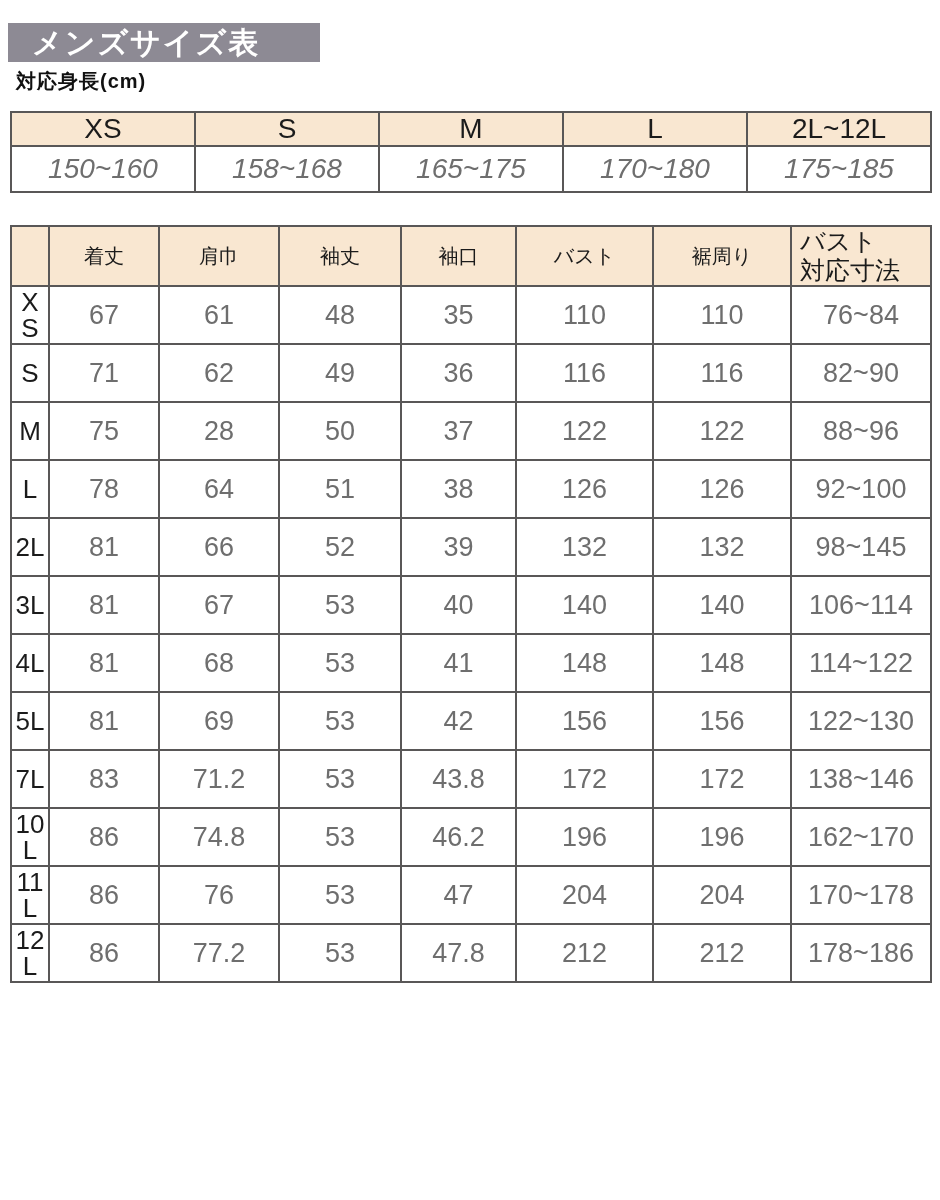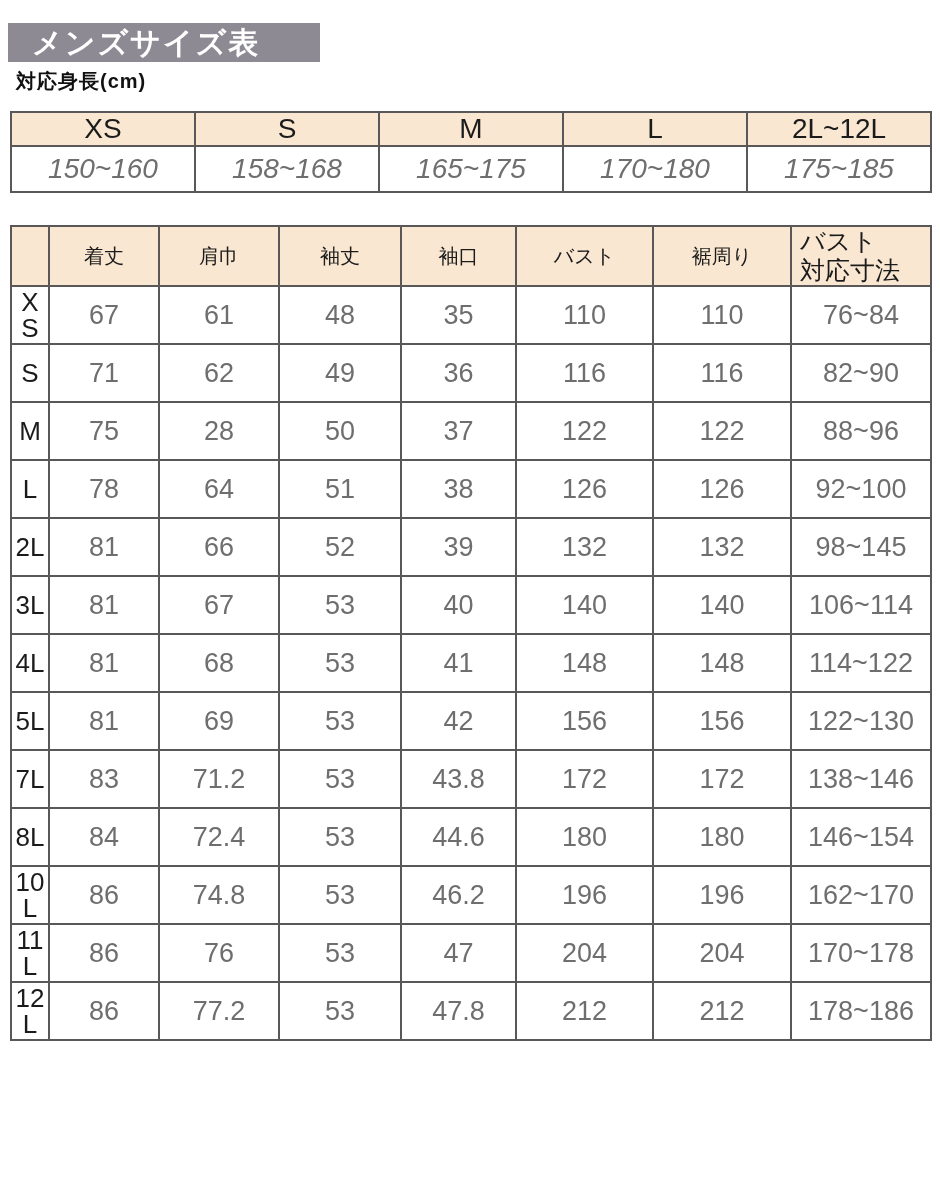--- a/index.html
+++ b/index.html
@@ -187,30 +187,20 @@
       <th class="size">7L</th>
       <td>83</td>
       <td>71.2</td>
       <td>53</td>
       <td>43.8</td>
       <td>172</td>
       <td>172</td>
       <td>138~146</td>
     </tr>
     <tr>
-      <th class="size">8L</th>
-      <td>84</td>
-      <td>72.4</td>
-      <td>53</td>
-      <td>44.6</td>
-      <td>180</td>
-      <td>180</td>
-      <td>146~154</td>
-    </tr>
-    <tr>
       <th class="size">10L</th>
       <td>86</td>
       <td>74.8</td>
       <td>53</td>
       <td>46.2</td>
       <td>196</td>
       <td>196</td>
       <td>162~170</td>
     </tr>
     <tr>

